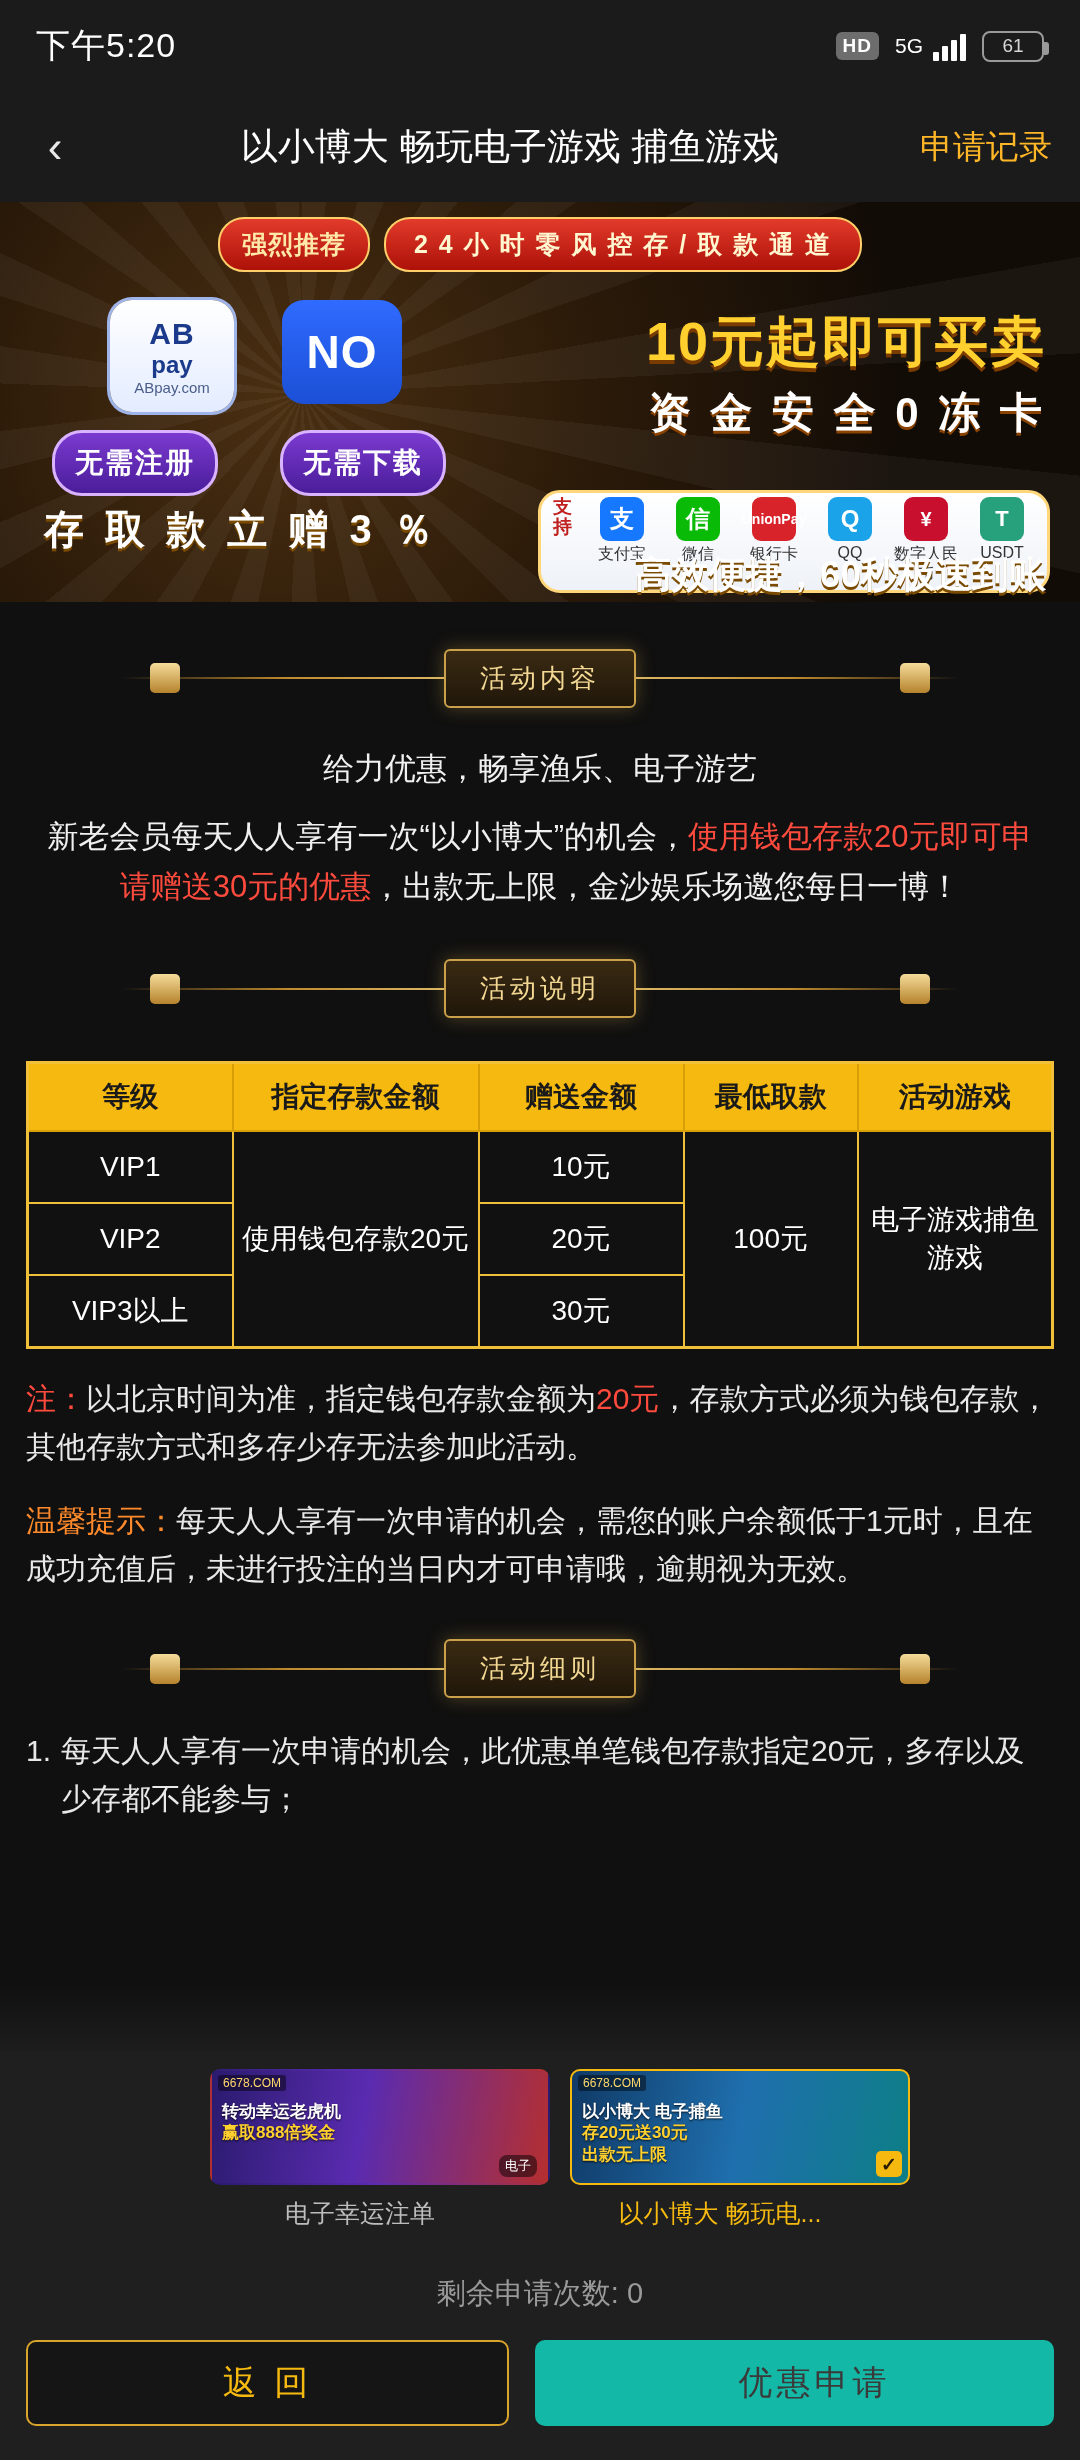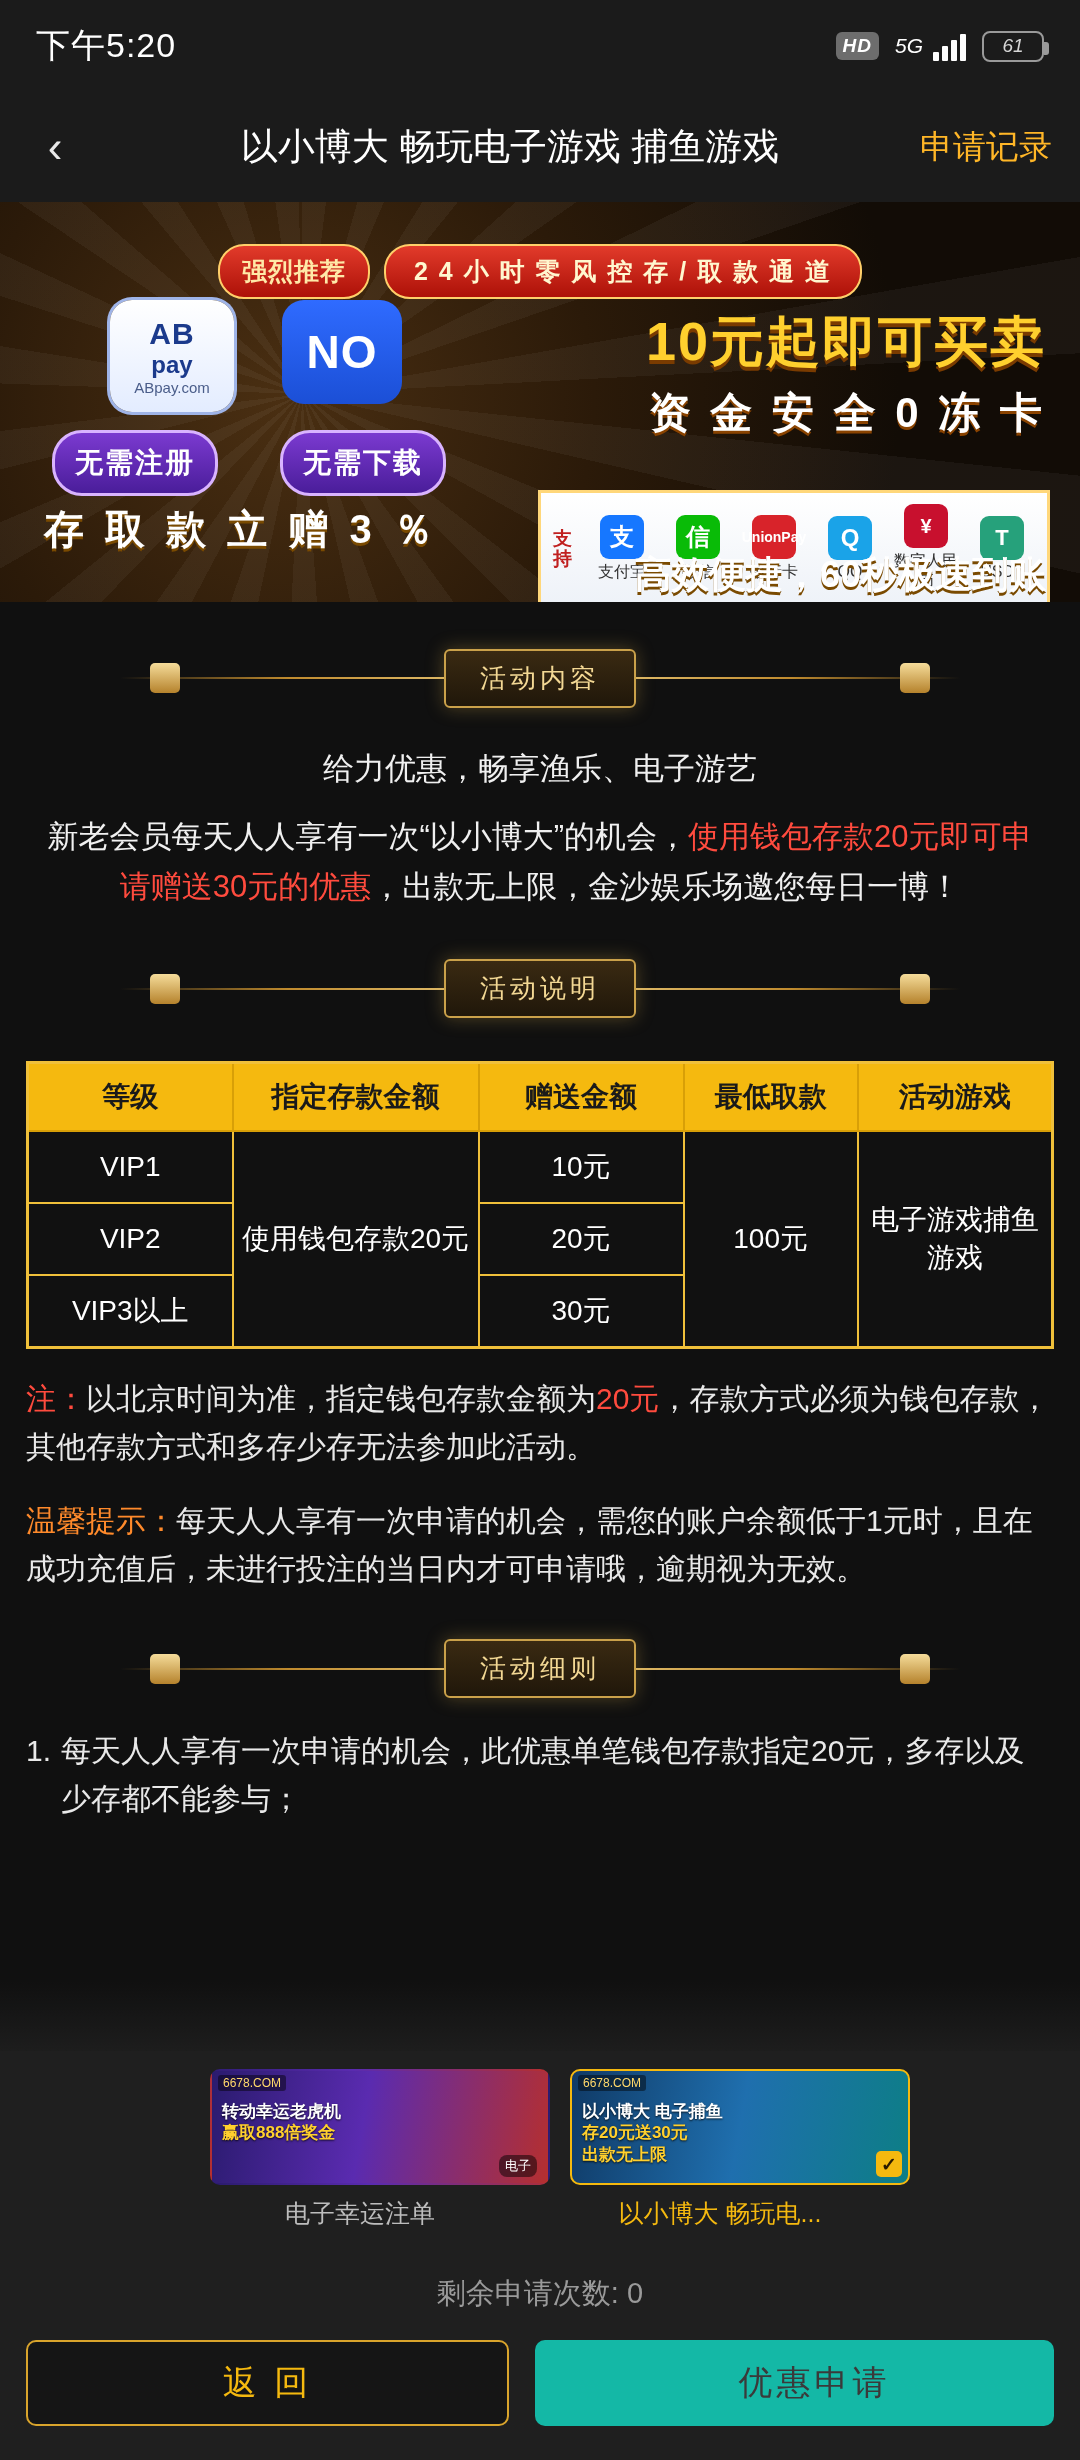--- a/index.html
+++ b/index.html
@@ -24,21 +24,21 @@
     height: 92px;
     background: #1b1b1b;
     display: flex;
     align-items: center;
     justify-content: space-between;
     padding: 0 36px;
     color: #fff;
     flex: none;
   }
   .status-time { font-size: 34px; letter-spacing: 1px; }
-  .status-right { display: flex; align-items: center; gap: 16px; font-style: italic; }
+  .status-right { display: flex; align-items: center; gap: 16px; }
   .hd-badge {
     font-size: 19px; font-weight: bold; color: #fff;
     background: #6d6d6d; border-radius: 6px; padding: 3px 7px;
     letter-spacing: 1px;
   }
   .net-label { font-size: 21px; color:#fff; margin-right:-6px;}
   .bars { display: flex; align-items: flex-end; gap: 3px; height: 30px; }
   .bars i { display:block; width: 6px; background:#fff; border-radius:1px; }
   .bars i:nth-child(1){height:9px}
   .bars i:nth-child(2){height:15px}
@@ -86,21 +86,21 @@
       #120c06;
     overflow: hidden;
   }
   .banner:before{
     content:"";
     position:absolute; inset:0;
     background: repeating-conic-gradient(from 0deg at 28% 48%,
       rgba(255,255,255,0.045) 0deg 7deg, rgba(0,0,0,0) 7deg 16deg);
   }
   .ribbon-row{
-    position:absolute; top:42px; left:0; right:0; display:flex; justify-content:center;
+    position:absolute; top:15px; left:0; right:0; display:flex; justify-content:center;
     align-items:center; gap: 14px; z-index:3;
   }
   .tag-red{
     background: linear-gradient(#e23b2b,#ad1108);
     color:#ffe9a8; font-size:25px; font-weight:bold; letter-spacing:1px;
     padding:9px 22px; border-radius:26px; border:2px solid #ffcf6a;
   }
   .tag-wide{
     background: linear-gradient(#e23b2b,#ad1108);
     color:#fff7cf; font-size:25px; font-weight:bold; letter-spacing:2px;
@@ -144,23 +144,23 @@
     font-size:54px; font-weight:bold; color:#ffd02e; letter-spacing:2px;
     text-shadow: 0 4px 0 #7a3b00;
   }
   .right-head .l2{
     margin-top:6px;
     font-size:42px; font-weight:bold; color:#fff; letter-spacing:4px;
     text-shadow: 0 3px 0 #8a4300;
   }
   .pay-strip{
     position:absolute; right:30px; top:288px; z-index:3;
-    display:flex; align-items:center; gap:10px;
+    display:flex; gap:10px;
     background:linear-gradient(#ffffff,#eef2f8);
-    border:3px solid #ffd77a; border-radius:0; padding:11px 12px;
+    border:3px solid #ffd77a; border-radius:22px; padding:4px 12px;
   }
   .pay-strip .zhichi{ font-size:19px; color:#c02020; font-weight:bold; line-height:1.05; width:26px;}
   .pay-item{ width:66px; text-align:center; }
   .pay-ico{
     width:44px;height:44px;margin:0 auto;border-radius:9px;
     display:flex;align-items:center;justify-content:center;color:#fff;font-size:24px;font-weight:bold;
   }
   .pi-1{background:#1677ff}
   .pi-2{background:#09bb07}
   .pi-3{background:#d8232a;font-size:14px;}

